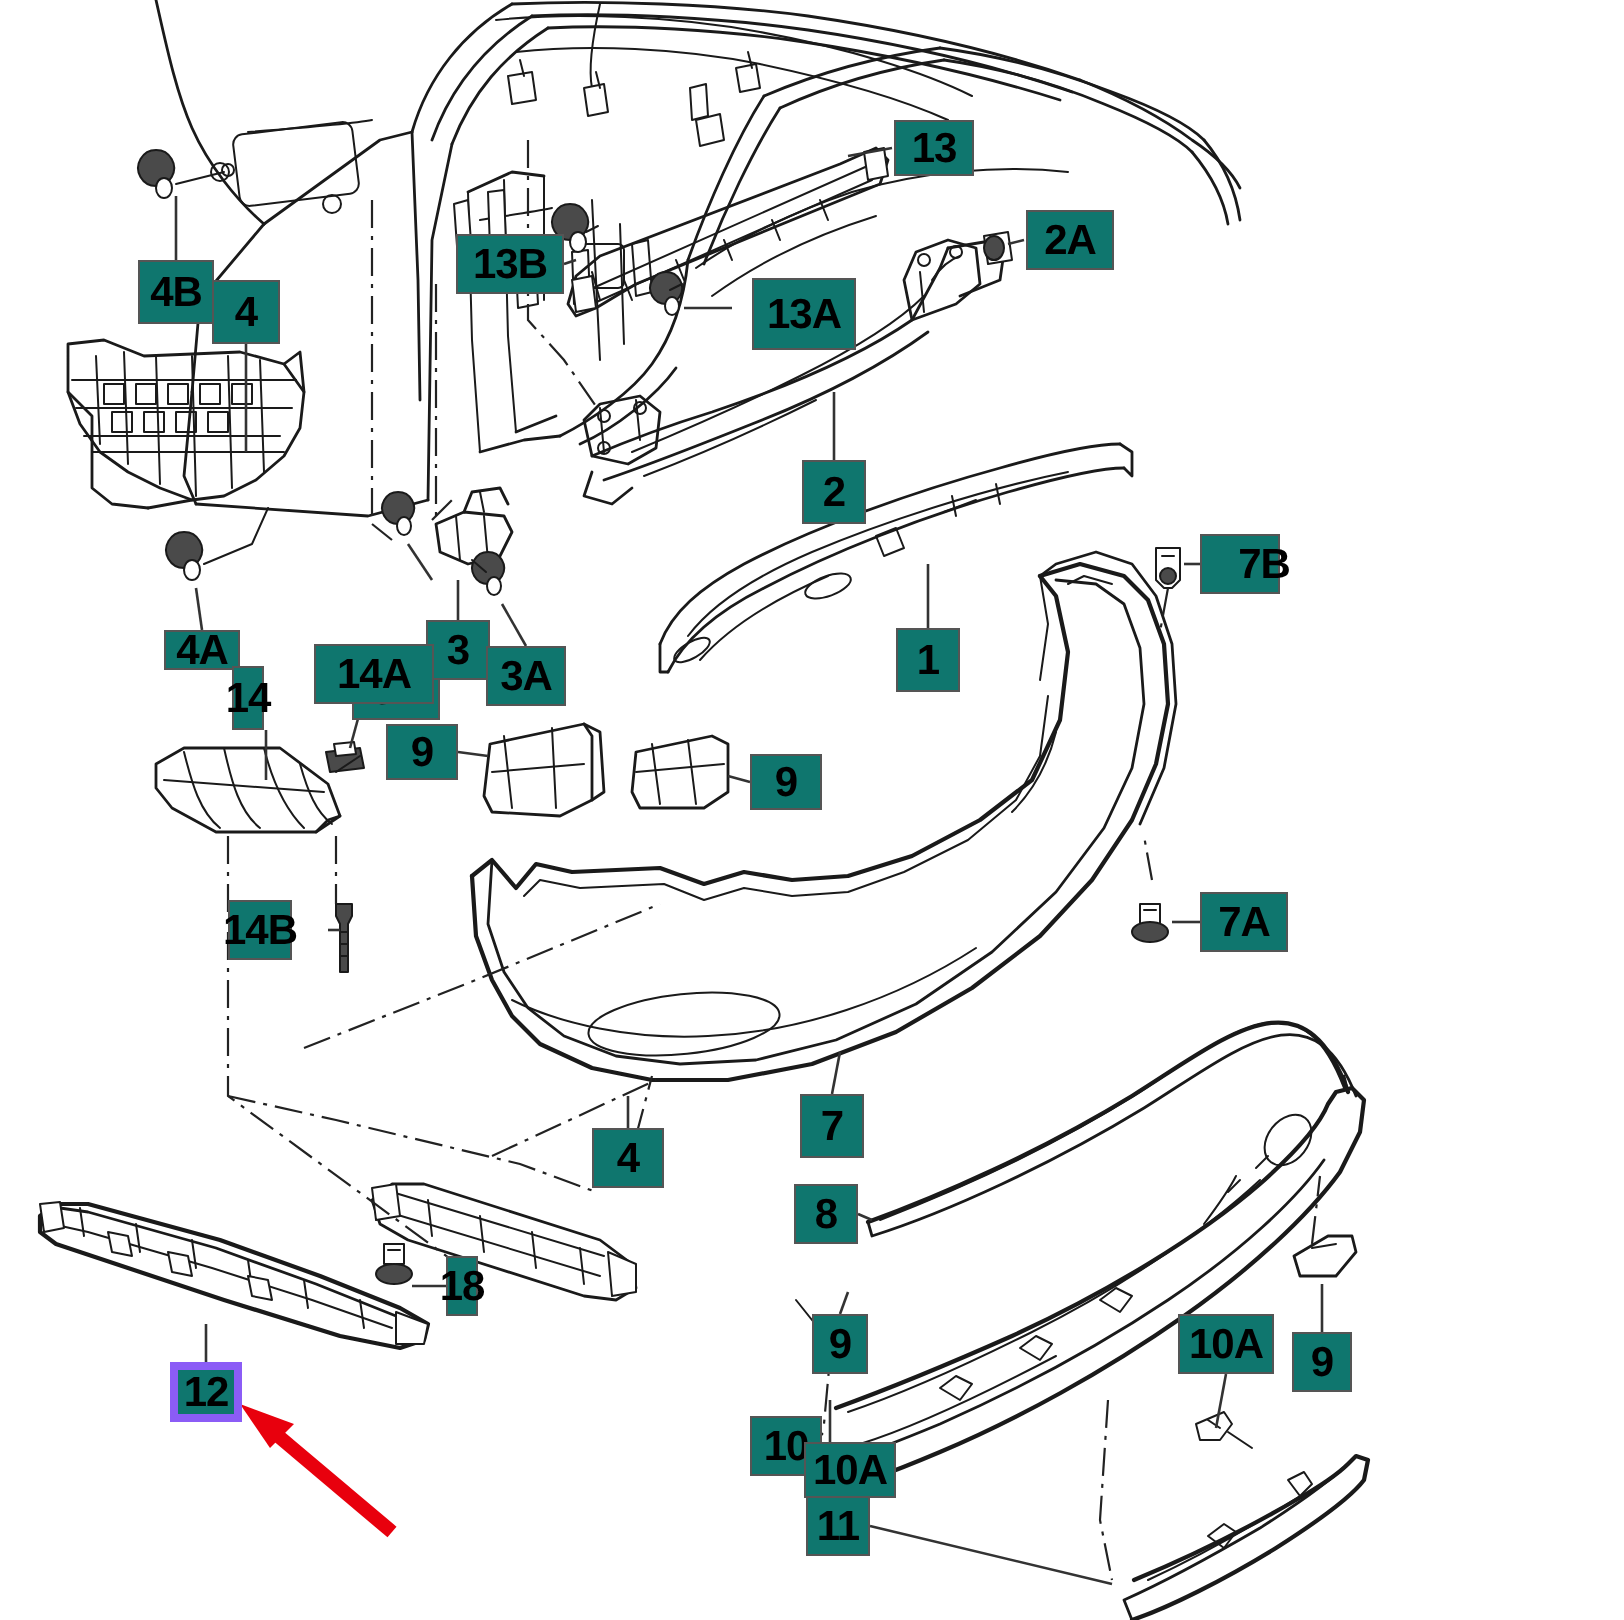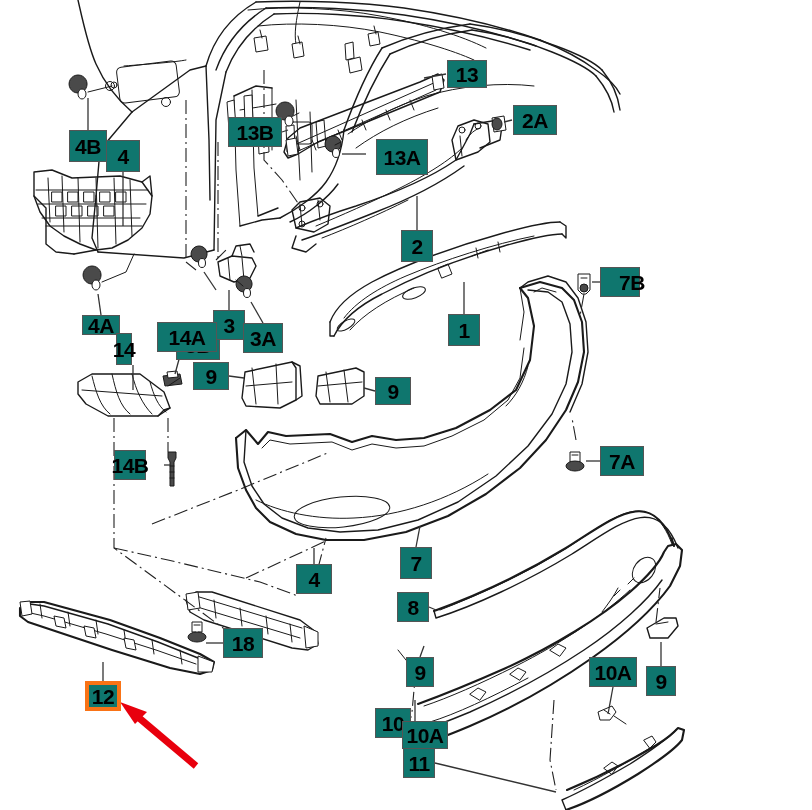--- a/index.html
+++ b/index.html
@@ -34,21 +34,21 @@
     font-weight: bold;
     display: flex;
     align-items: center;
     justify-content: center;
     line-height: 1;
     letter-spacing: -0.5px;
     z-index: 20;
     text-align: center;
   }
   .callout.highlight {
-    border: 4px solid #f97316;
+    border: 4px solid #8b5cf6;
     z-index: 30;
   }
   .lbl-md { font-size: 21px; }
 </style>
 </head>
 <body>
 
 <div id="diagram-root">
 
 <svg id="diagram-svg" viewBox="0 0 812 810">
@@ -482,21 +482,21 @@
       <div class="callout lbl-md" style="left: 82px; top: 315px; width: 38px; height: 20px;">4A</div>
       <div class="callout lbl-md" style="left: 116px; top: 333px; width: 16px; height: 32px;">14</div>
       <div class="callout lbl-md" style="left: 157px; top: 322px; width: 60px; height: 30px;">14A</div>
       <div class="callout lbl-md" style="left: 193px; top: 362px; width: 36px; height: 28px;">9</div>
       <div class="callout lbl-md" style="left: 375px; top: 377px; width: 36px; height: 28px;">9</div>
       <div class="callout lbl-md" style="left: 600px; top: 446px; width: 44px; height: 30px;">7A</div>
       <div class="callout lbl-md" style="left: 114px; top: 450px; width: 32px; height: 30px;">14B</div>
       <div class="callout lbl-md" style="left: 400px; top: 547px; width: 32px; height: 32px;">7</div>
       <div class="callout lbl-md" style="left: 296px; top: 564px; width: 36px; height: 30px;">4</div>
       <div class="callout lbl-md" style="left: 397px; top: 592px; width: 32px; height: 30px;">8</div>
-      <div class="callout lbl-md" style="left: 223px; top: 628px; width: 40px; height: 30px;">18</div>
+      <div class="callout lbl-md" style="left: 223px; top: 628px; width: 16px; height: 30px;">18</div>
       <div class="callout lbl-md" style="left: 589px; top: 657px; width: 48px; height: 30px;">10A</div>
       <div class="callout lbl-md" style="left: 646px; top: 666px; width: 30px; height: 30px;">9</div>
       <div class="callout lbl-md" style="left: 406px; top: 657px; width: 28px; height: 30px;">9</div>
       <div class="callout lbl-md" style="left: 375px; top: 708px; width: 36px; height: 30px;">10</div>
       <div class="callout lbl-md" style="left: 402px; top: 721px; width: 46px; height: 28px;">10A</div>
       <div class="callout lbl-md" style="left: 403px; top: 748px; width: 32px; height: 30px;">11</div>
       <div class="callout lbl-md highlight" style="left: 85px; top: 681px; width: 36px; height: 30px;">12</div>
     </div>
 
 </div>

